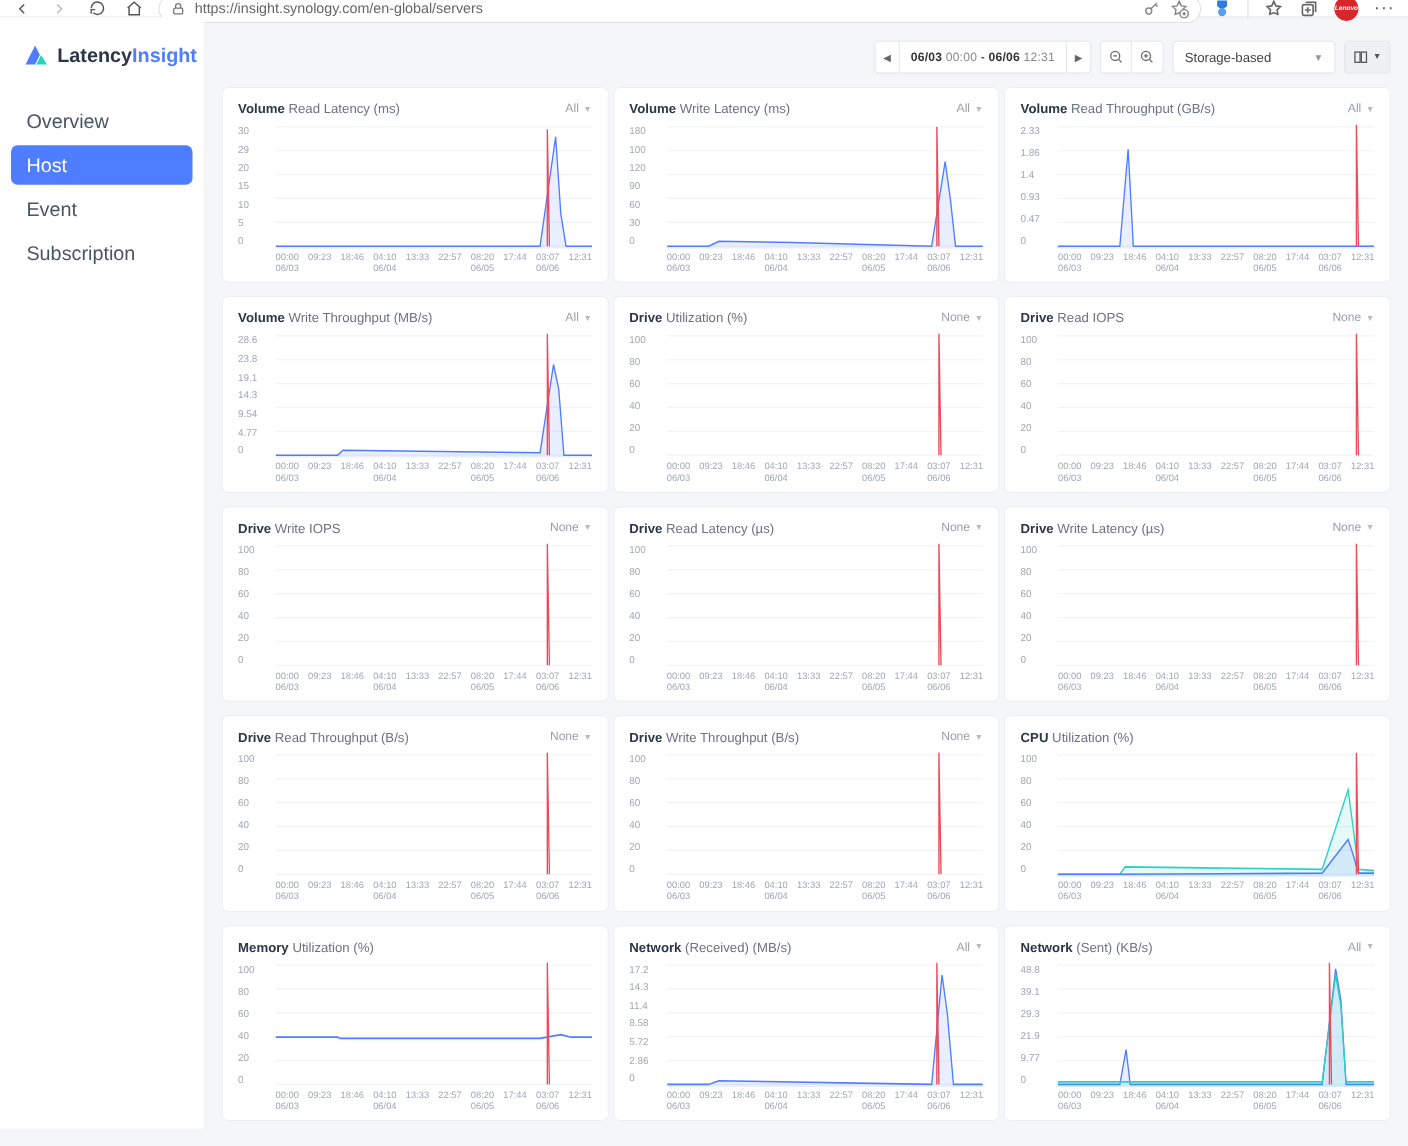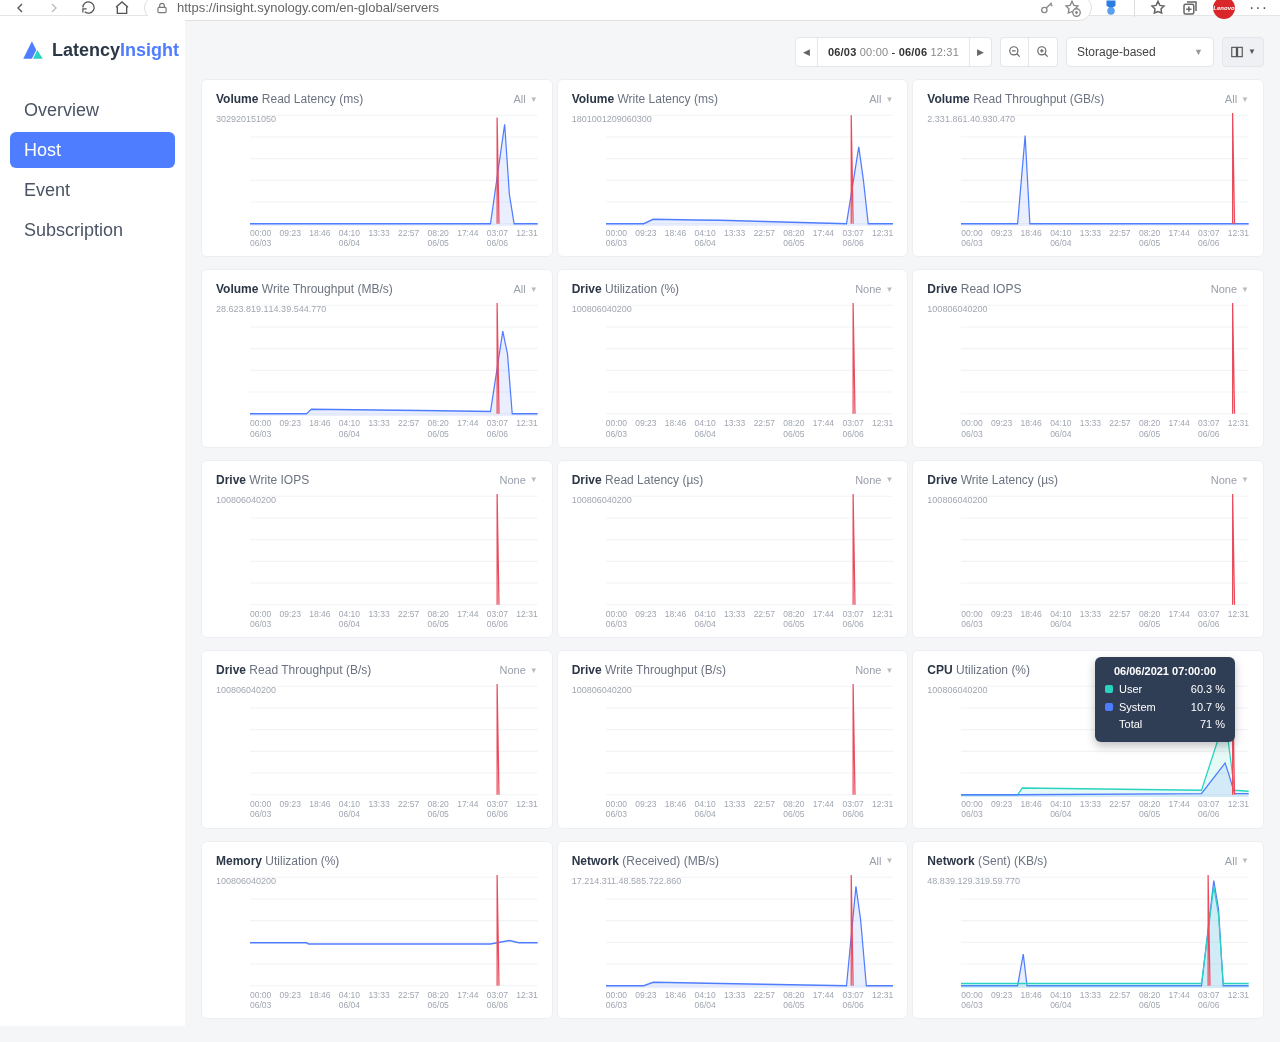--- a/index.html
+++ b/index.html
@@ -43,21 +43,21 @@
 
   .grid{flex:1;overflow:auto;padding:0 16px 16px 16px}
   .row{display:flex;gap:4px;margin-bottom:12px}
   .card{flex:1;background:#fff;border:1px solid #edeef2;border-radius:6px;padding:12px 14px 8px;position:relative;min-width:0}
   .card-head{display:flex;justify-content:space-between;align-items:center;margin-bottom:6px}
   .card-title{font-size:12px;color:#6b7280}
   .card-title b{color:#2b3646;font-weight:700}
   .filter{font-size:11px;color:#9aa0ab;display:flex;align-items:center;gap:4px}
   .filter .caret{font-size:8px;color:#bbb}
   .plot{height:114px;display:flex}
-  .ylabels{width:34px;display:flex;flex-direction:row;justify-content:space-between;padding:2px 4px 2px 0;text-align:left;font-size:9px;color:#a0a6b1}
+  .ylabels{width:34px;display:flex;flex-direction:column;justify-content:space-between;padding:2px 4px 2px 0;text-align:left;font-size:9px;color:#a0a6b1}
   .plot-area{flex:1;position:relative;border-top:1px solid transparent}
   .plot-area svg{position:absolute;inset:0;width:100%;height:100%}
   .xlabels{display:flex;justify-content:space-between;padding-left:34px;margin-top:2px}
   .xl{font-size:8.5px;color:#a0a6b1;text-align:center;line-height:1.2}
 
   .tooltip{position:absolute;right:28px;top:6px;background:#2f3e55;color:#fff;border-radius:6px;padding:8px 10px;font-size:11px;z-index:5;min-width:140px;box-shadow:0 4px 10px rgba(0,0,0,.25)}
   .tooltip .tt-title{text-align:center;font-weight:600;margin-bottom:4px;font-size:11px}
   .tooltip .tt-row{display:flex;align-items:center;justify-content:space-between;gap:10px;line-height:1.6}
   .tooltip .sw{width:8px;height:8px;border-radius:2px;display:inline-block;margin-right:6px}
 </style>
@@ -716,35 +716,20 @@
               <div class="xl">09:23</div>
               <div class="xl">18:46</div>
               <div class="xl">04:10<br>06/04</div>
               <div class="xl">13:33</div>
               <div class="xl">22:57</div>
               <div class="xl">08:20<br>06/05</div>
               <div class="xl">17:44</div>
               <div class="xl">03:07<br>06/06</div>
               <div class="xl">12:31</div>
             </div>
-            <div class="tooltip">
-              <div class="tt-title">06/06/2021 07:00:00</div>
-              <div class="tt-row">
-                <span><span class="sw" style="background:#29d3c0"></span>User</span>
-                <span>60.3 %</span>
-              </div>
-              <div class="tt-row">
-                <span><span class="sw" style="background:#4f7dff"></span>System</span>
-                <span>10.7 %</span>
-              </div>
-              <div class="tt-row">
-                <span><span class="sw" style="background:transparent"></span>Total</span>
-                <span>71 %</span>
-              </div>
-            </div>
           </div>
         </div>
         <div class="row">
           <div class="card">
             <div class="card-head">
               <div class="card-title"><b>Memory</b> Utilization (%)</div>
             </div>
             <div class="plot">
               <div class="ylabels">
                 <span>100</span>
@@ -835,21 +820,21 @@
               <div class="filter">
                 <span>All</span>
                 <span class="caret">▼</span>
               </div>
             </div>
             <div class="plot">
               <div class="ylabels">
                 <span>48.8</span>
                 <span>39.1</span>
                 <span>29.3</span>
-                <span>19.5</span>
+                <span>21.9</span>
                 <span>9.77</span>
                 <span>0</span>
               </div>
               <div class="plot-area">
                 <svg viewBox="0 0 305 100" preserveAspectRatio="none">
                   <g stroke="#f2f3f6" stroke-width="1">
                     <line x1="0" y1="2" x2="305" y2="2"></line>
                     <line x1="0" y1="21.2" x2="305" y2="21.2"></line>
                     <line x1="0" y1="40.4" x2="305" y2="40.4"></line>
                     <line x1="0" y1="59.6" x2="305" y2="59.6"></line>

